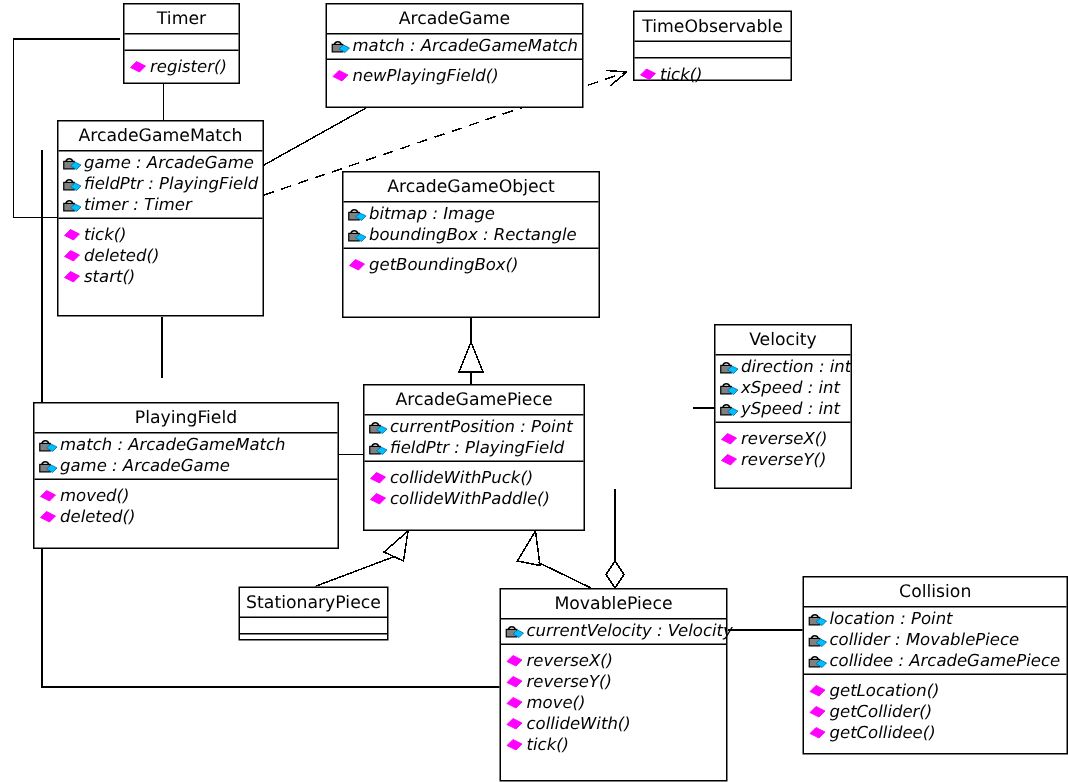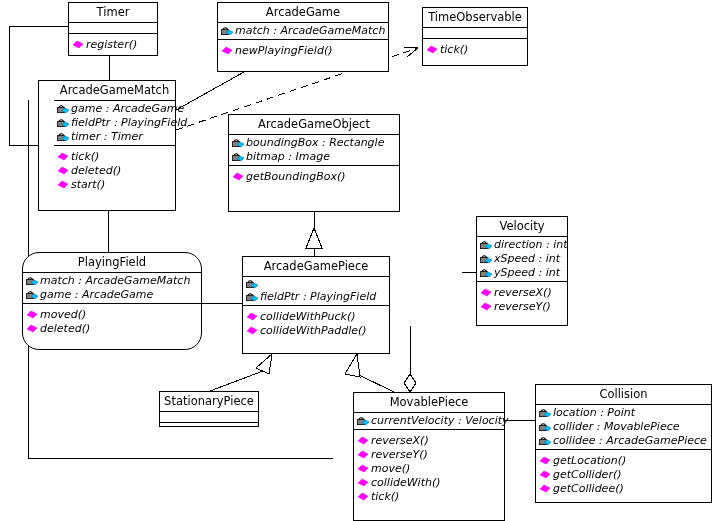--- a/index.html
+++ b/index.html
@@ -94,21 +94,21 @@
       <polygon points="410,374 404,383 410,392 416,383" fill="#ffffff" stroke="#000000"></polygon>
 
       <line x1="462" y1="272" x2="476" y2="272"></line>
 
       <line x1="485" y1="420" x2="535" y2="420"></line>
 
       <line x1="369" y1="375" x2="369" y2="392" stroke="none"></line>
     </g>
   </svg>
 
-<div class="uml-class" style="left: 68px; top: 2px; width: 90px; height: 54px;">
+<div class="uml-class" style="left: 82px; top: 2px; width: 78px; height: 54px;">
       <div class="cls-name">Timer</div>
       <div class="cls-attrs empty"></div>
       <div class="cls-ops">
         <div class="member">
           <span class="ico">
             <svg width="14" height="12" viewBox="0 0 14 12">
               <polygon points="2,6 6,2 12,5 8,9" fill="#ff00ff" stroke="#ff00ff" stroke-width="0.6"></polygon>
             </svg>
           </span>
           <span class="mlabel">register()</span>
@@ -133,35 +133,35 @@
         <div class="member">
           <span class="ico">
             <svg width="14" height="12" viewBox="0 0 14 12">
               <polygon points="2,6 6,2 12,5 8,9" fill="#ff00ff" stroke="#ff00ff" stroke-width="0.6"></polygon>
             </svg>
           </span>
           <span class="mlabel">newPlayingField()</span>
         </div>
       </div>
     </div>
-    <div class="uml-class" style="left: 422px; top: 7px; width: 106px; height: 59px;">
+    <div class="uml-class" style="left: 422px; top: 7px; width: 106px; height: 47px;">
       <div class="cls-name">TimeObservable</div>
       <div class="cls-attrs empty"></div>
       <div class="cls-ops">
         <div class="member">
           <span class="ico">
             <svg width="14" height="12" viewBox="0 0 14 12">
               <polygon points="2,6 6,2 12,5 8,9" fill="#ff00ff" stroke="#ff00ff" stroke-width="0.6"></polygon>
             </svg>
           </span>
           <span class="mlabel">tick()</span>
         </div>
       </div>
     </div>
-    <div class="uml-class" style="left: 38px; top: 80px; width: 138px; height: 131px; padding-left: 15px;">
+    <div class="uml-class" style="left: 38px; top: 80px; width: 138px; height: 131px;">
       <div class="cls-name">ArcadeGameMatch</div>
       <div class="cls-attrs">
         <div class="member">
           <span class="ico">
             <svg width="14" height="12" viewBox="0 0 14 12">
               <path d="M3 5 A2.2 2.2 0 0 1 7.4 5" fill="none" stroke="#000" stroke-width="1.1"></path>
               <rect x="1.5" y="4.6" width="7" height="5" fill="#808080" stroke="#000" stroke-width="0.8"></rect>
               <polygon points="6,7.5 9,5 13,7 10,10" fill="#00bfff" stroke="#0077aa" stroke-width="0.6"></polygon>
             </svg>
           </span>
@@ -219,31 +219,31 @@
       <div class="cls-name">ArcadeGameObject</div>
       <div class="cls-attrs">
         <div class="member">
           <span class="ico">
             <svg width="14" height="12" viewBox="0 0 14 12">
               <path d="M3 5 A2.2 2.2 0 0 1 7.4 5" fill="none" stroke="#000" stroke-width="1.1"></path>
               <rect x="1.5" y="4.6" width="7" height="5" fill="#808080" stroke="#000" stroke-width="0.8"></rect>
               <polygon points="6,7.5 9,5 13,7 10,10" fill="#00bfff" stroke="#0077aa" stroke-width="0.6"></polygon>
             </svg>
           </span>
+          <span class="mlabel">bitmap : Image</span>
+        </div>
+        <div class="member">
+          <span class="ico">
+            <svg width="14" height="12" viewBox="0 0 14 12">
+              <path d="M3 5 A2.2 2.2 0 0 1 7.4 5" fill="none" stroke="#000" stroke-width="1.1"></path>
+              <rect x="1.5" y="4.6" width="7" height="5" fill="#808080" stroke="#000" stroke-width="0.8"></rect>
+              <polygon points="6,7.5 9,5 13,7 10,10" fill="#00bfff" stroke="#0077aa" stroke-width="0.6"></polygon>
+            </svg>
+          </span>
           <span class="mlabel">boundingBox : Rectangle</span>
-        </div>
-        <div class="member">
-          <span class="ico">
-            <svg width="14" height="12" viewBox="0 0 14 12">
-              <path d="M3 5 A2.2 2.2 0 0 1 7.4 5" fill="none" stroke="#000" stroke-width="1.1"></path>
-              <rect x="1.5" y="4.6" width="7" height="5" fill="#808080" stroke="#000" stroke-width="0.8"></rect>
-              <polygon points="6,7.5 9,5 13,7 10,10" fill="#00bfff" stroke="#0077aa" stroke-width="0.6"></polygon>
-            </svg>
-          </span>
-          <span class="mlabel">bitmap : Image</span>
         </div>
       </div>
       <div class="cls-ops">
         <div class="member">
           <span class="ico">
             <svg width="14" height="12" viewBox="0 0 14 12">
               <polygon points="2,6 6,2 12,5 8,9" fill="#ff00ff" stroke="#ff00ff" stroke-width="0.6"></polygon>
             </svg>
           </span>
           <span class="mlabel">getBoundingBox()</span>
@@ -296,21 +296,21 @@
         <div class="member">
           <span class="ico">
             <svg width="14" height="12" viewBox="0 0 14 12">
               <polygon points="2,6 6,2 12,5 8,9" fill="#ff00ff" stroke="#ff00ff" stroke-width="0.6"></polygon>
             </svg>
           </span>
           <span class="mlabel">reverseY()</span>
         </div>
       </div>
     </div>
-    <div class="uml-class" style="left: 22px; top: 252px; width: 180px; height: 98px; border-radius: 17px;">
+    <div class="uml-class" style="left: 22px; top: 268px; width: 204px; height: 98px;">
       <div class="cls-name">PlayingField</div>
       <div class="cls-attrs">
         <div class="member">
           <span class="ico">
             <svg width="14" height="12" viewBox="0 0 14 12">
               <path d="M3 5 A2.2 2.2 0 0 1 7.4 5" fill="none" stroke="#000" stroke-width="1.1"></path>
               <rect x="1.5" y="4.6" width="7" height="5" fill="#808080" stroke="#000" stroke-width="0.8"></rect>
               <polygon points="6,7.5 9,5 13,7 10,10" fill="#00bfff" stroke="#0077aa" stroke-width="0.6"></polygon>
             </svg>
           </span>
@@ -350,20 +350,21 @@
       <div class="cls-name">ArcadeGamePiece</div>
       <div class="cls-attrs">
         <div class="member">
           <span class="ico">
             <svg width="14" height="12" viewBox="0 0 14 12">
               <path d="M3 5 A2.2 2.2 0 0 1 7.4 5" fill="none" stroke="#000" stroke-width="1.1"></path>
               <rect x="1.5" y="4.6" width="7" height="5" fill="#808080" stroke="#000" stroke-width="0.8"></rect>
               <polygon points="6,7.5 9,5 13,7 10,10" fill="#00bfff" stroke="#0077aa" stroke-width="0.6"></polygon>
             </svg>
           </span>
+          <span class="mlabel">currentPosition : Point</span>
         </div>
         <div class="member">
           <span class="ico">
             <svg width="14" height="12" viewBox="0 0 14 12">
               <path d="M3 5 A2.2 2.2 0 0 1 7.4 5" fill="none" stroke="#000" stroke-width="1.1"></path>
               <rect x="1.5" y="4.6" width="7" height="5" fill="#808080" stroke="#000" stroke-width="0.8"></rect>
               <polygon points="6,7.5 9,5 13,7 10,10" fill="#00bfff" stroke="#0077aa" stroke-width="0.6"></polygon>
             </svg>
           </span>
           <span class="mlabel">fieldPtr : PlayingField</span>
@@ -447,21 +448,21 @@
           </span>
           <span class="mlabel">getCollidee()</span>
         </div>
       </div>
     </div>
     <div class="uml-class" style="left: 159px; top: 391px; width: 100px; height: 36px;">
       <div class="cls-name">StationaryPiece</div>
       <div class="cls-attrs empty"></div>
       <div class="cls-ops empty"></div>
     </div>
-    <div class="uml-class" style="left: 333px; top: 392px; width: 152px; height: 129px; margin-left: 20px;">
+    <div class="uml-class" style="left: 333px; top: 392px; width: 152px; height: 129px;">
       <div class="cls-name">MovablePiece</div>
       <div class="cls-attrs">
         <div class="member">
           <span class="ico">
             <svg width="14" height="12" viewBox="0 0 14 12">
               <path d="M3 5 A2.2 2.2 0 0 1 7.4 5" fill="none" stroke="#000" stroke-width="1.1"></path>
               <rect x="1.5" y="4.6" width="7" height="5" fill="#808080" stroke="#000" stroke-width="0.8"></rect>
               <polygon points="6,7.5 9,5 13,7 10,10" fill="#00bfff" stroke="#0077aa" stroke-width="0.6"></polygon>
             </svg>
           </span>

